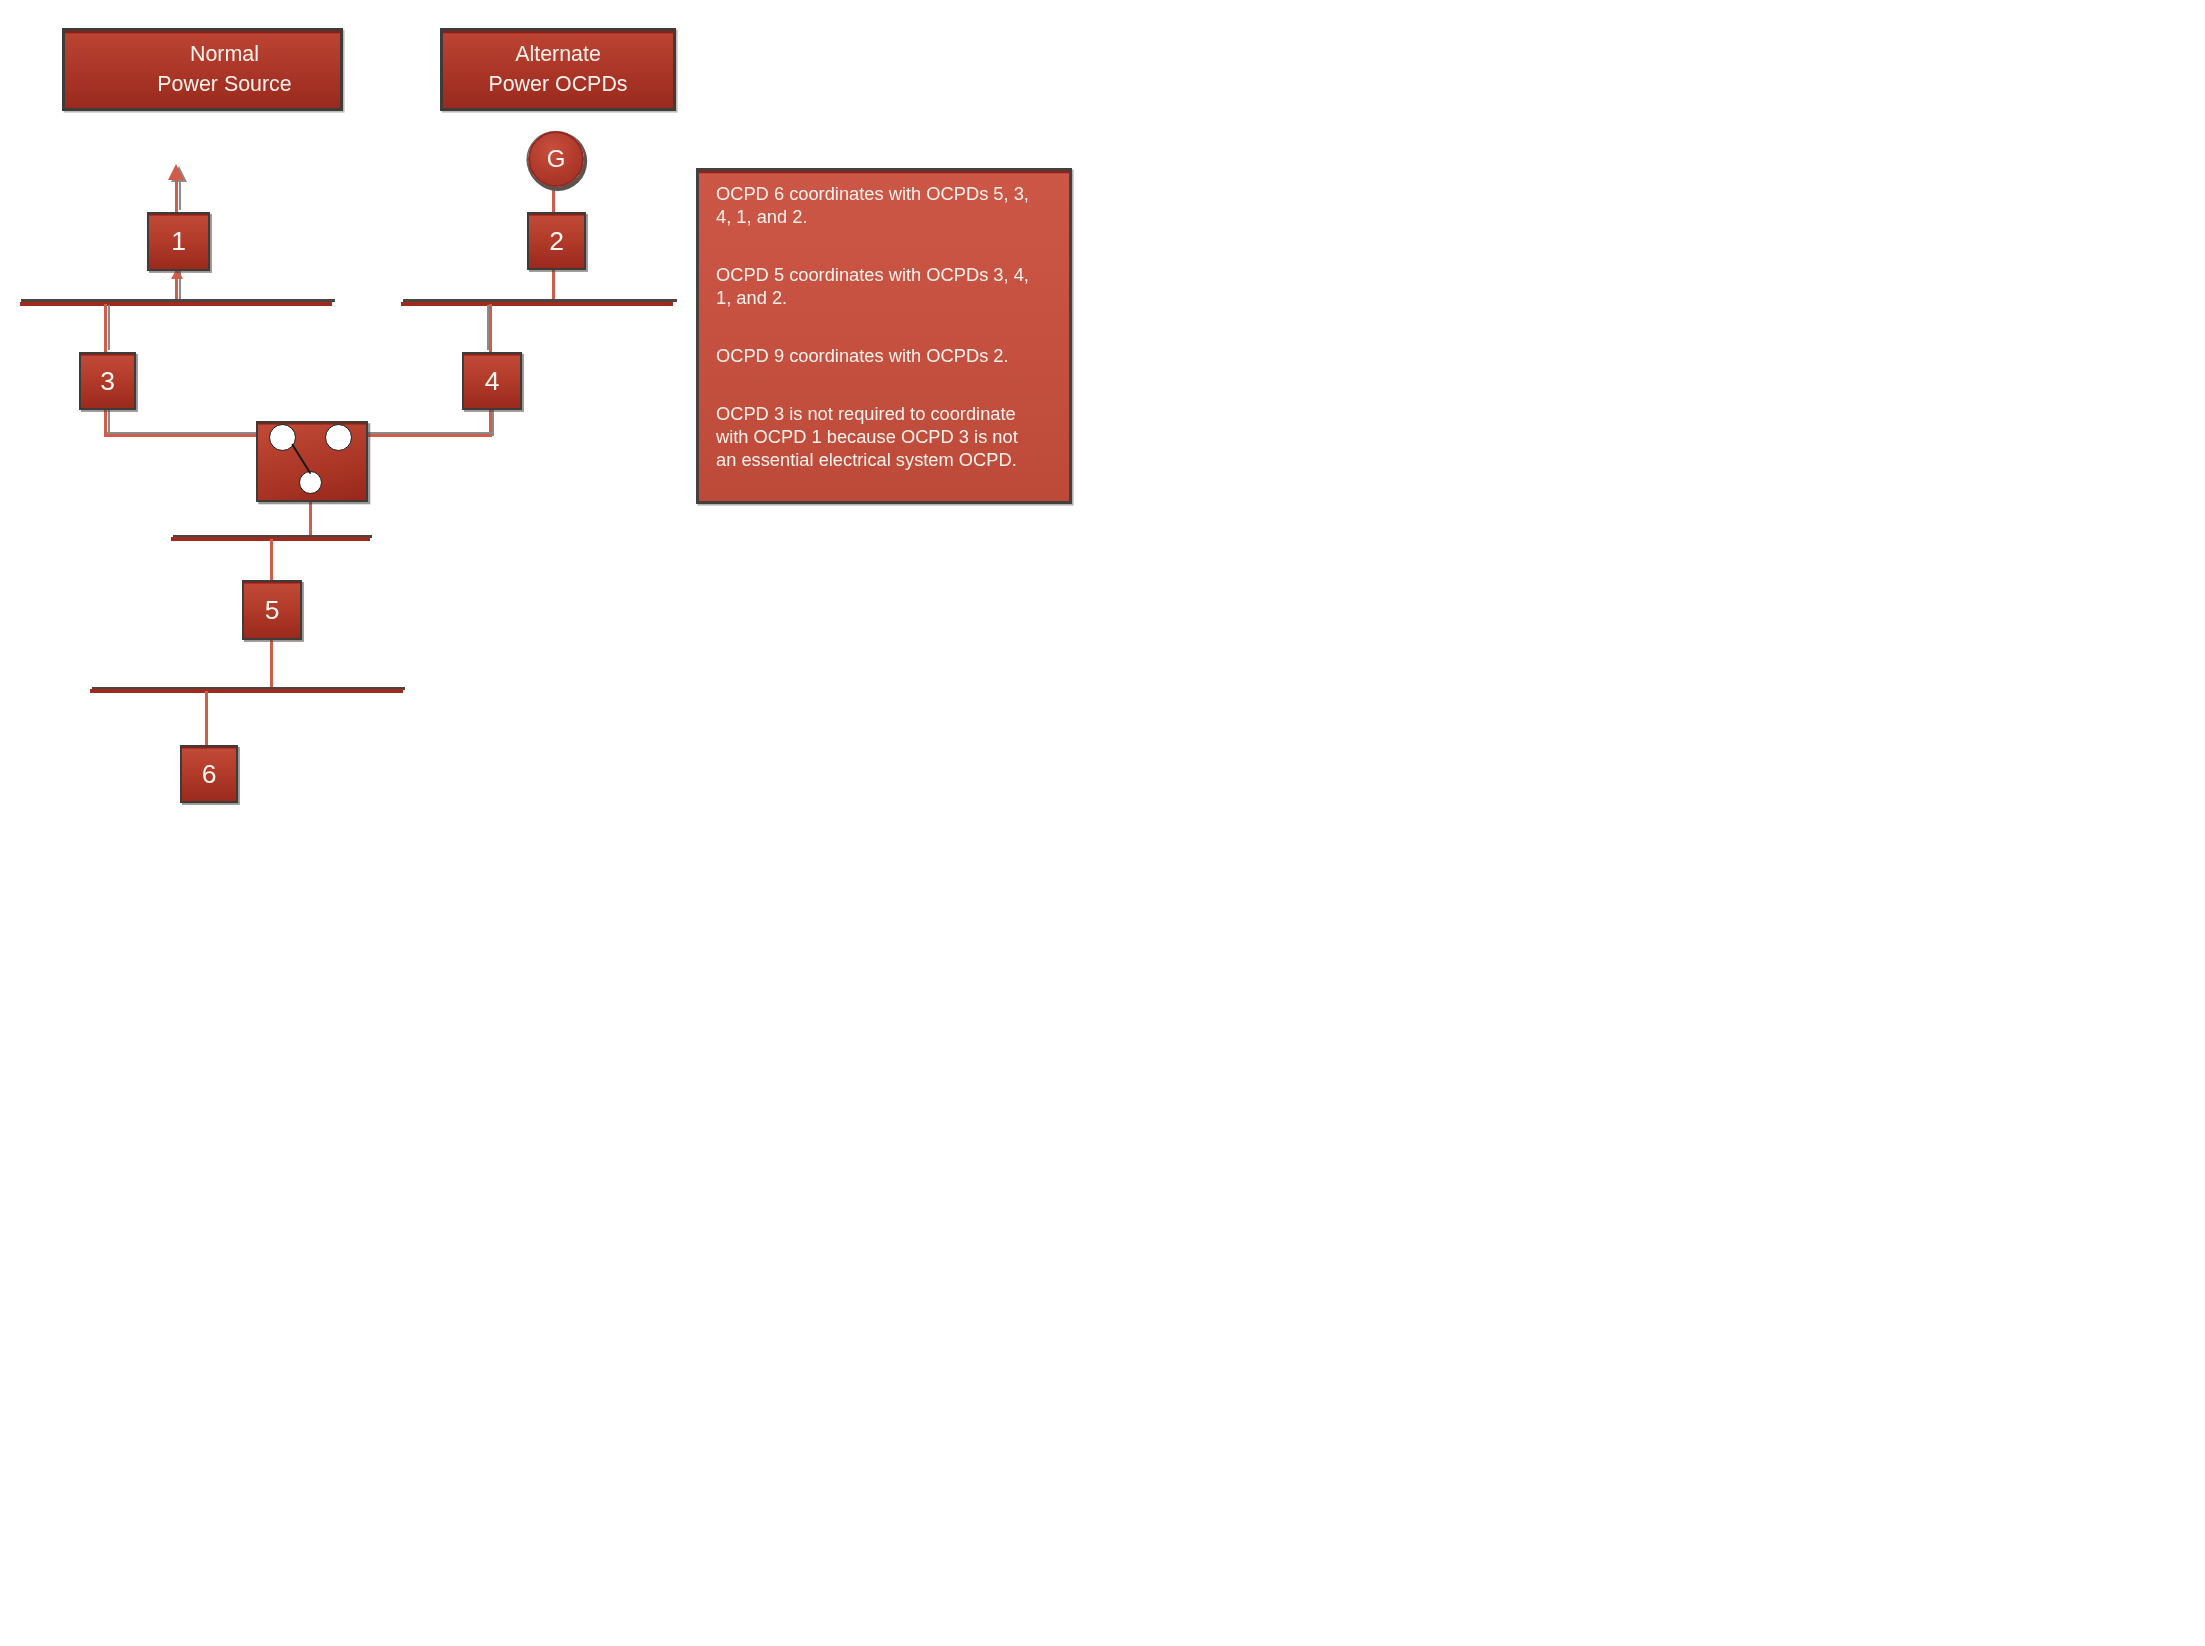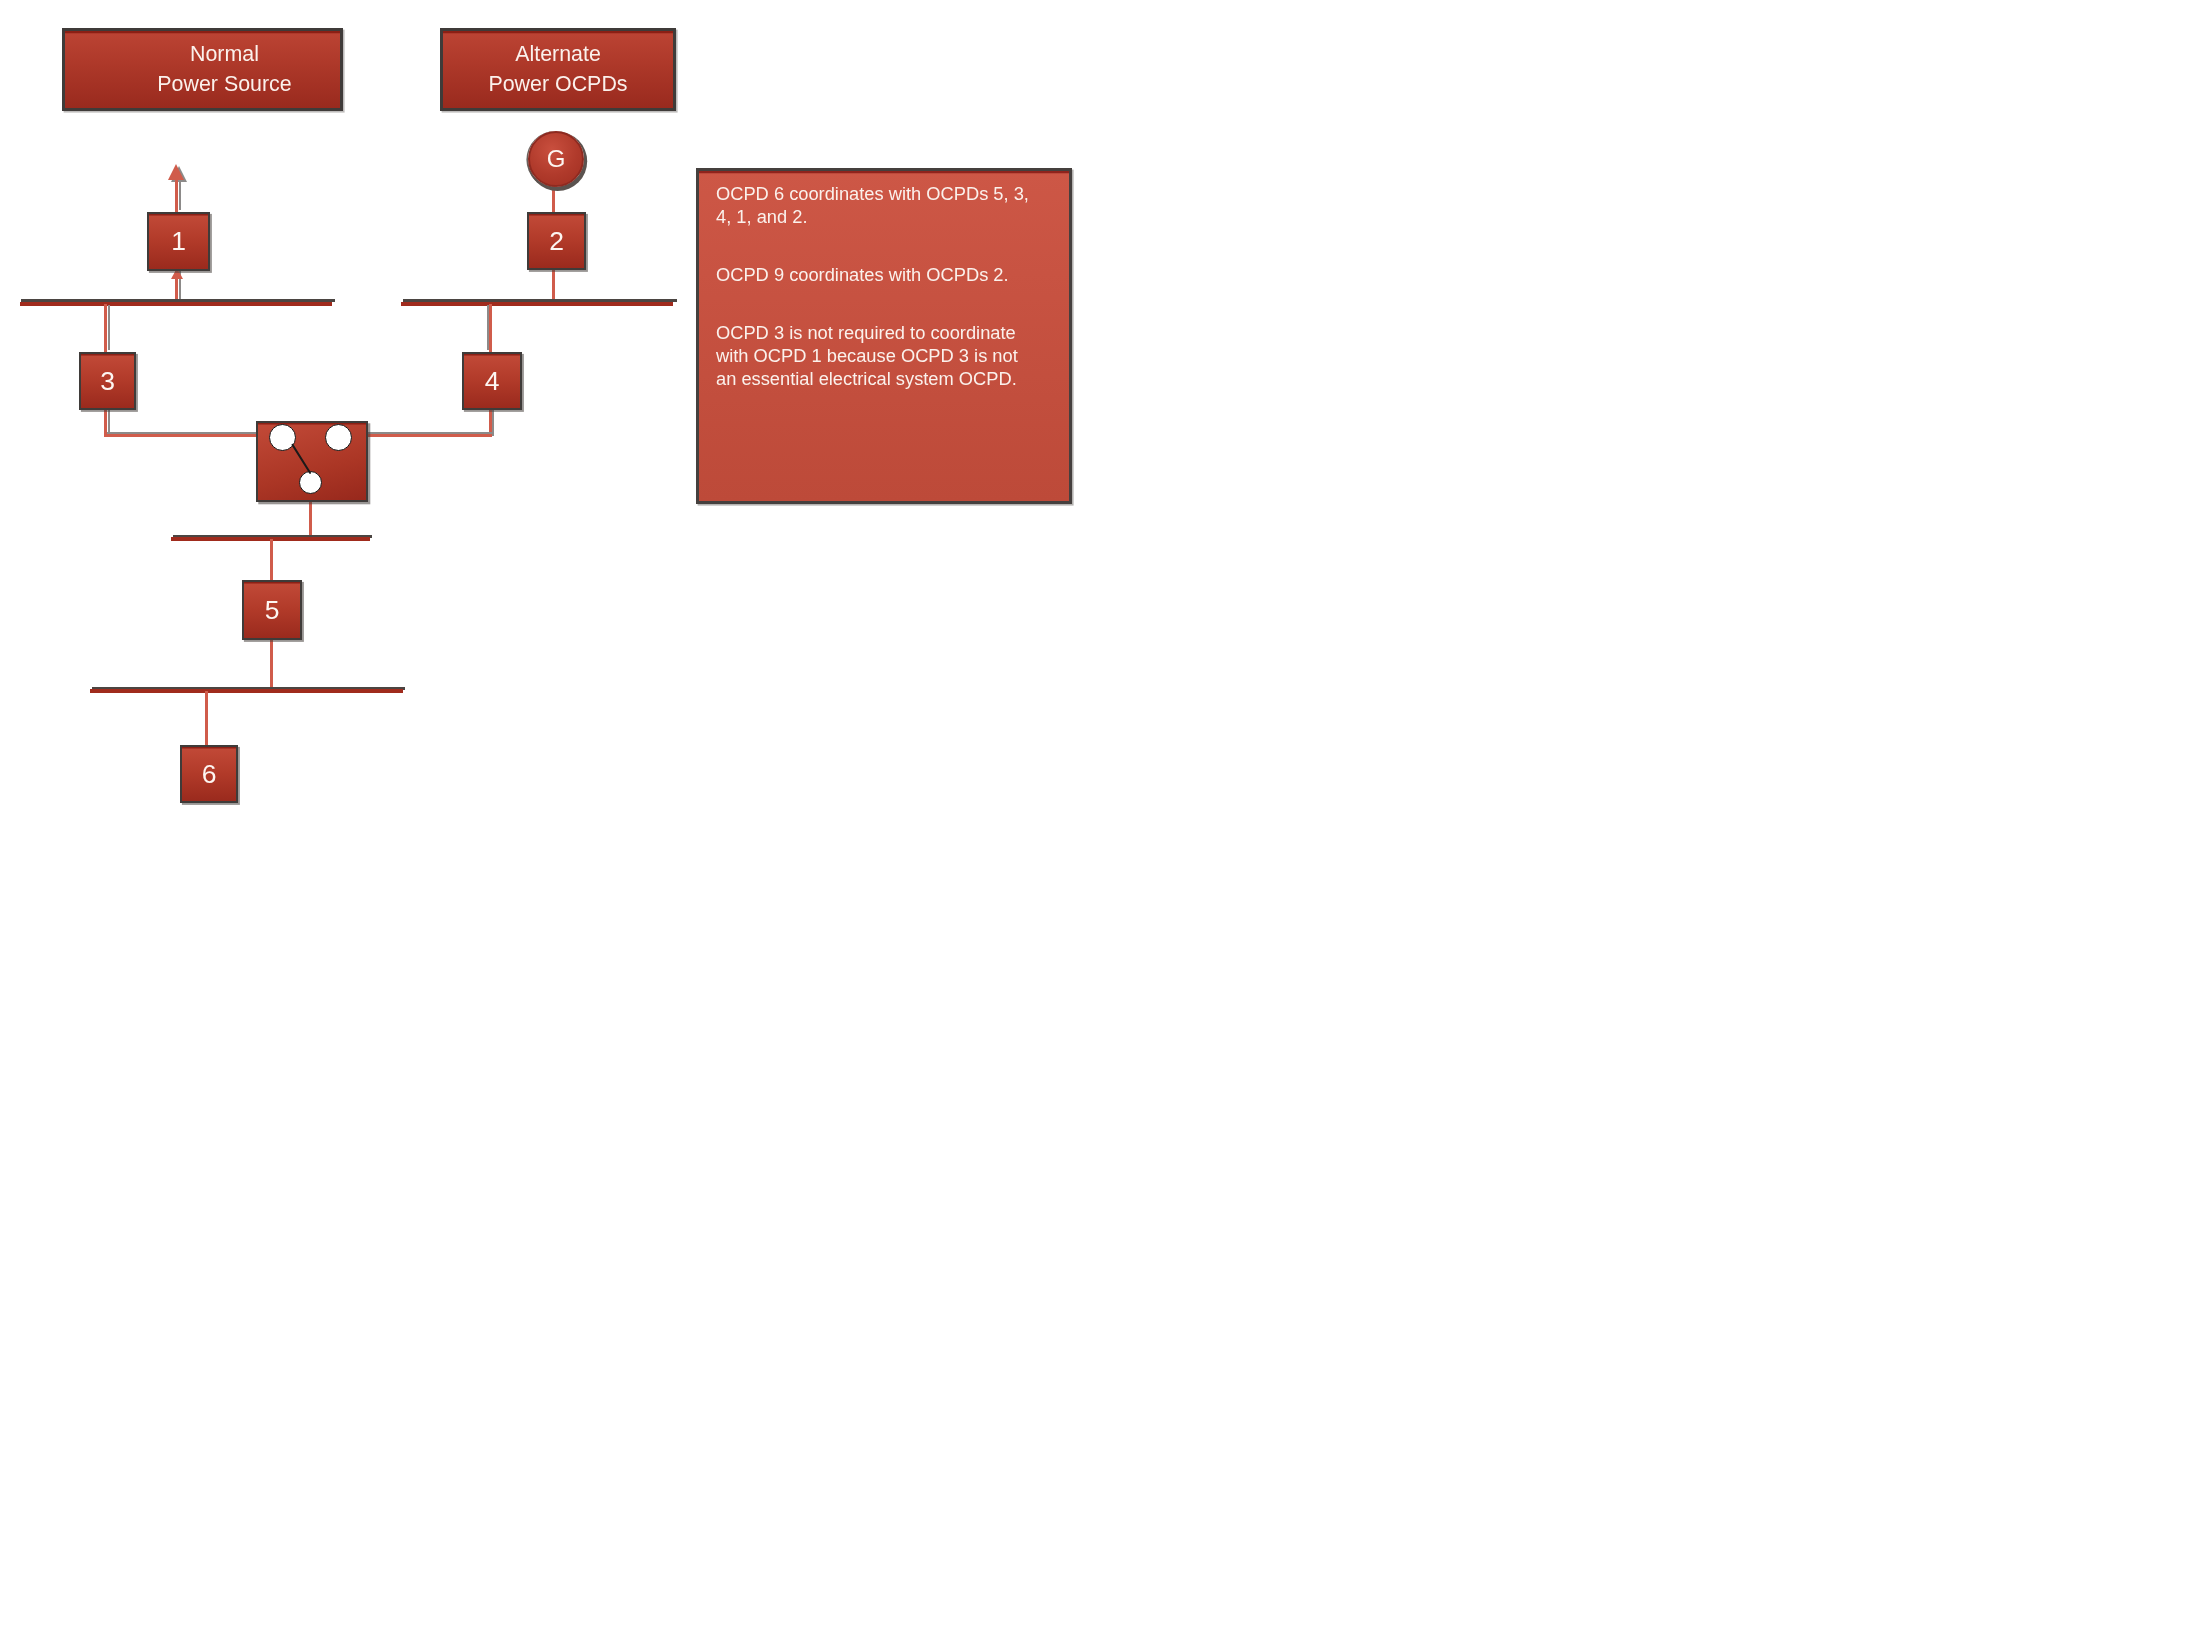--- a/index.html
+++ b/index.html
@@ -189,20 +189,22 @@
     <span>5</span>
   </div>
 
   <div class="ocpd" style="left:180px;top:745px;width:54px;height:54px;">
     <span>6</span>
   </div>
 
   <div class="panel" style="left:696px;top:140px;width:376px;height:336px;margin-top:28px;">
     <p class="prewrap">OCPD 6 coordinates with OCPDs 5, 3,
 4, 1, and 2.</p>
+    <p class="prewrap">OCPD 5 coordinates with OCPDs 3, 4,
+1, and 2.</p>
     <p class="prewrap">OCPD 9 coordinates with OCPDs 2.</p>
     <p class="prewrap">OCPD 3 is not required to coordinate
 with OCPD 1 because OCPD 3 is not
 an essential electrical system OCPD.</p>
   </div>
 
 </div>
 
 
 </body></html>

